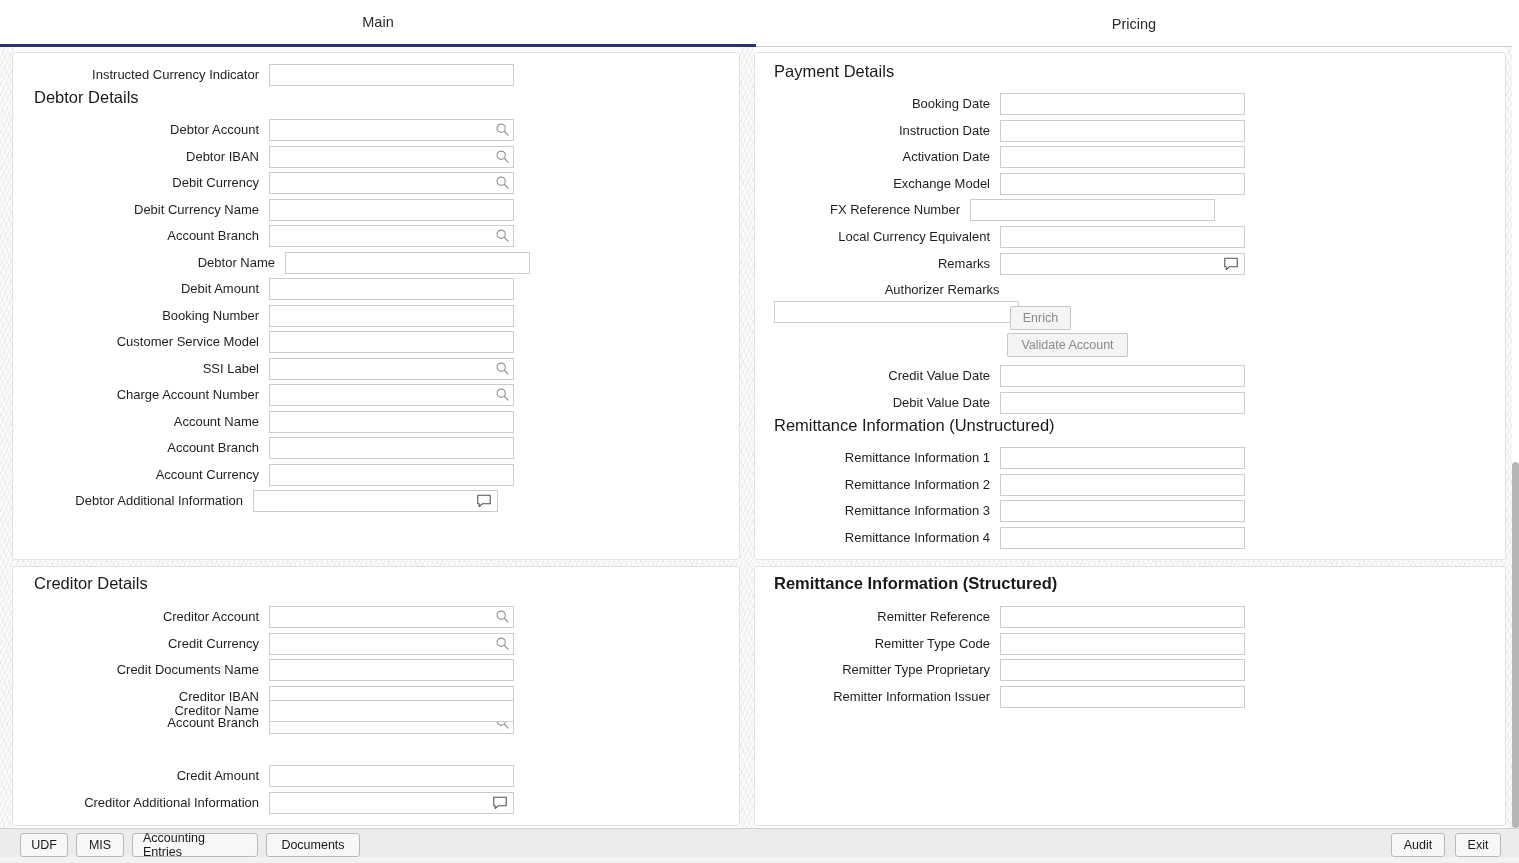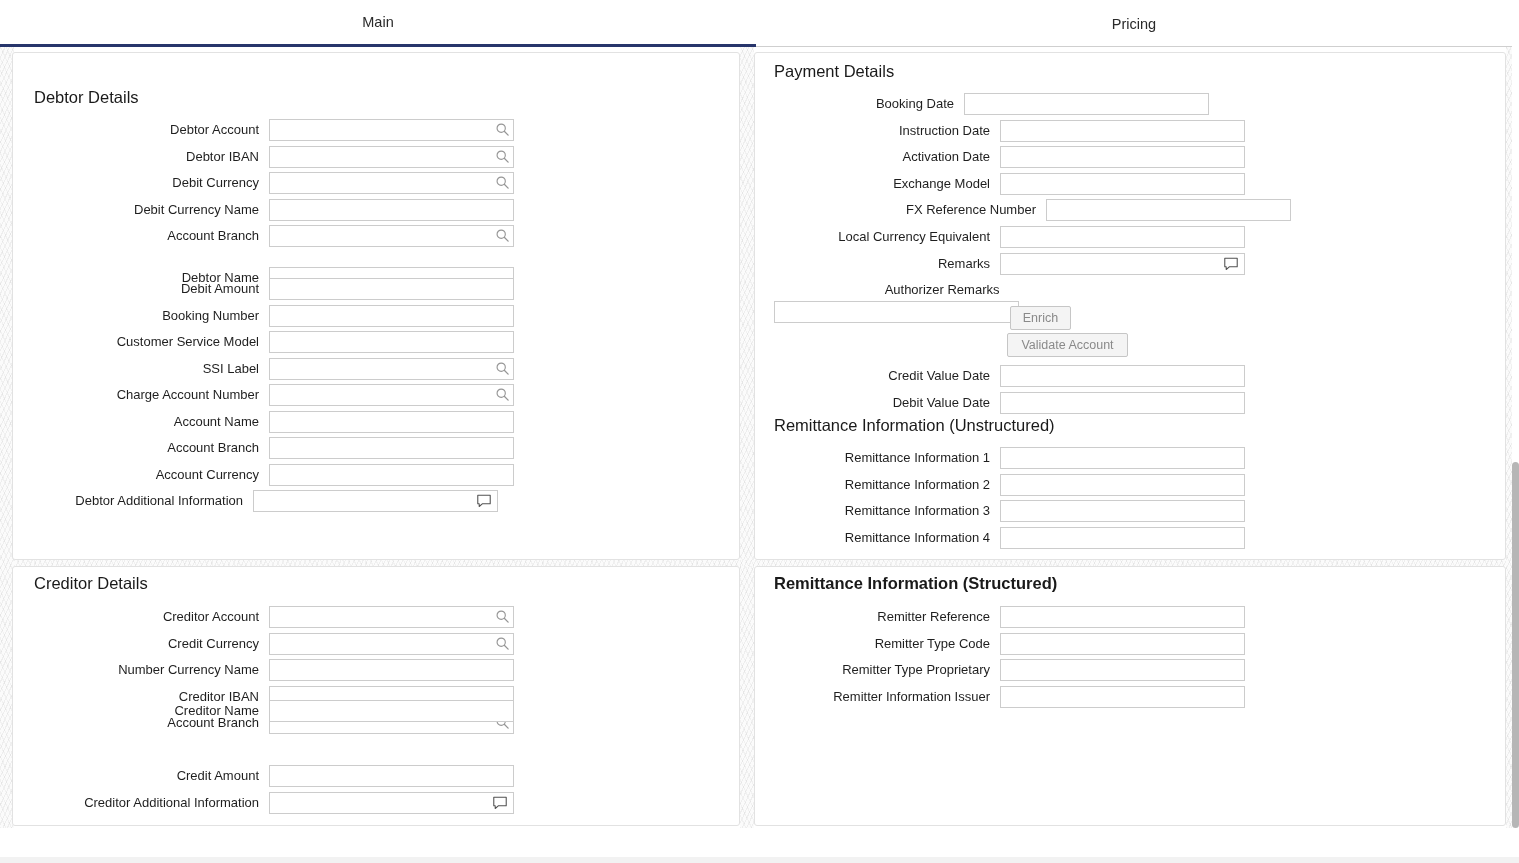--- a/index.html
+++ b/index.html
@@ -227,20 +227,26 @@
   <div class="panel" id="panel-creditor"></div>
   <div class="panel" id="panel-payment"></div>
   <div class="panel" id="panel-remit"></div>
 
   <div class="section-title" style="left:34px; top:88px;">Debtor Details</div>
   <div class="section-title" style="left:34px; top:574px;">Creditor Details</div>
   <div class="section-title" style="left:774px; top:62px;">Payment Details</div>
   <div class="section-title" style="left:774px; top:416px;">Remittance Information (Unstructured)</div>
   <div class="section-title" style="left:774px; top:574px;font-weight:bold;">Remittance Information (Structured)</div>
 
+  <div class="row" style="left:34px; top:64px;">
+    <div class="lbl" style="width:235px;">Instructed Currency Indicator</div>
+    <div class="fieldwrap" style="width:245px;">
+      <input class="fld plain" type="text" value="" style="">
+    </div>
+  </div>
 
   <div id="debtor-rows">
       <div class="row" style="left:34px; top:119px;">
         <div class="lbl" style="width:235px;">Debtor Account</div>
         <div class="fieldwrap" style="width:245px;"><input class="fld" type="text" value="" style=""><span class="lov">
             <svg width="15" height="15" viewBox="0 0 16 16">
               <circle cx="6.6" cy="6.6" r="4.4" fill="none" stroke="#6d6d6d" stroke-width="1.2"></circle>
               <line x1="9.9" y1="9.9" x2="14" y2="14" stroke="#6d6d6d" stroke-width="1.4" stroke-linecap="round"></line>
             </svg>
           </span></div>
@@ -269,21 +275,21 @@
       </div>
       <div class="row" style="left:34px; top:225px;">
         <div class="lbl" style="width:235px;">Account Branch</div>
         <div class="fieldwrap" style="width:245px;"><input class="fld" type="text" value="" style=""><span class="lov">
             <svg width="15" height="15" viewBox="0 0 16 16">
               <circle cx="6.6" cy="6.6" r="4.4" fill="none" stroke="#6d6d6d" stroke-width="1.2"></circle>
               <line x1="9.9" y1="9.9" x2="14" y2="14" stroke="#6d6d6d" stroke-width="1.4" stroke-linecap="round"></line>
             </svg>
           </span></div>
       </div>
-      <div class="row" style="left:34px; top:251.5px;margin-top:15px;">
+      <div class="row" style="left:50px; top:251.5px;">
         <div class="lbl" style="width:235px;">Debtor Name</div>
         <div class="fieldwrap" style="width:245px;"><input class="fld plain" type="text" value="" style=""></div>
       </div>
       <div class="row" style="left:34px; top:278px;">
         <div class="lbl" style="width:235px;">Debit Amount</div>
         <div class="fieldwrap" style="width:245px;"><input class="fld plain" type="text" value="" style=""></div>
       </div>
       <div class="row" style="left:34px; top:304.5px;">
         <div class="lbl" style="width:235px;">Booking Number</div>
         <div class="fieldwrap" style="width:245px;"><input class="fld plain" type="text" value="" style=""></div>
@@ -344,21 +350,21 @@
       <div class="row" style="left:34px; top:632.5px;">
         <div class="lbl" style="width:235px;">Credit Currency</div>
         <div class="fieldwrap" style="width:245px;"><input class="fld" type="text" value="" style=""><span class="lov">
             <svg width="15" height="15" viewBox="0 0 16 16">
               <circle cx="6.6" cy="6.6" r="4.4" fill="none" stroke="#6d6d6d" stroke-width="1.2"></circle>
               <line x1="9.9" y1="9.9" x2="14" y2="14" stroke="#6d6d6d" stroke-width="1.4" stroke-linecap="round"></line>
             </svg>
           </span></div>
       </div>
       <div class="row" style="left:34px; top:659px;">
-        <div class="lbl" style="width:235px;">Number Currency Name</div>
+        <div class="lbl" style="width:235px;">Credit Documents Name</div>
         <div class="fieldwrap" style="width:245px;"><input class="fld plain" type="text" value="" style=""></div>
       </div>
       <div class="row" style="left:34px; top:685.5px;">
         <div class="lbl" style="width:235px;">Creditor IBAN</div>
         <div class="fieldwrap" style="width:245px;"><input class="fld plain" type="text" value="" style=""></div>
       </div>
       <div class="row" style="left:34px; top:712px;">
         <div class="lbl" style="width:235px;">Account Branch</div>
         <div class="fieldwrap" style="width:245px;"><input class="fld" type="text" value="" style=""><span class="lov">
             <svg width="15" height="15" viewBox="0 0 16 16">
@@ -378,37 +384,37 @@
       <div class="row" style="left:34px; top:791.5px;">
         <div class="lbl" style="width:235px;">Creditor Additional Information</div>
         <div class="fieldwrap" style="width:245px;"><input class="fld" type="text" value="" style=""><span class="note">
             <svg width="16" height="16" viewBox="0 0 18 18">
               <path d="M2 2.6h14v9.4H7.4L3.6 15.2v-3.2H2z" fill="#ffffff" stroke="#333333" stroke-width="1.2" stroke-linejoin="round"></path>
             </svg>
           </span></div>
       </div>
     </div>
   <div id="payment-rows">
-      <div class="row" style="left:738px; top:93px;">
+      <div class="row" style="left:774px; top:93px;">
         <div class="lbl" style="width:226px;">Booking Date</div>
         <div class="fieldwrap" style="width:245px;"><input class="fld plain" type="text" value="" style=""></div>
       </div>
       <div class="row" style="left:774px; top:119.6px;">
         <div class="lbl" style="width:226px;">Instruction Date</div>
         <div class="fieldwrap" style="width:245px;"><input class="fld plain" type="text" value="" style=""></div>
       </div>
       <div class="row" style="left:774px; top:146.2px;">
         <div class="lbl" style="width:226px;">Activation Date</div>
         <div class="fieldwrap" style="width:245px;"><input class="fld plain" type="text" value="" style=""></div>
       </div>
       <div class="row" style="left:774px; top:172.8px;">
         <div class="lbl" style="width:226px;">Exchange Model</div>
         <div class="fieldwrap" style="width:245px;"><input class="fld plain" type="text" value="" style=""></div>
       </div>
-      <div class="row" style="left:820px; top:199.4px;align-items:flex-end;">
+      <div class="row" style="left:744px; top:199.4px;align-items:flex-end;">
         <div class="lbl" style="width:226px;">FX Reference Number</div>
         <div class="fieldwrap" style="width:245px;"><input class="fld plain" type="text" value="" style=""></div>
       </div>
       <div class="row" style="left:774px; top:226px;">
         <div class="lbl" style="width:226px;">Local Currency Equivalent</div>
         <div class="fieldwrap" style="width:245px;"><input class="fld plain" type="text" value="" style=""></div>
       </div>
       <div class="row" style="left:774px; top:252.60000000000002px;">
         <div class="lbl" style="width:226px;">Remarks</div>
         <div class="fieldwrap" style="width:245px;"><input class="fld" type="text" value="" style=""><span class="note">
@@ -470,19 +476,39 @@
       <div class="row" style="left:774px; top:659px;">
         <div class="lbl" style="width:226px;">Remitter Type Proprietary</div>
         <div class="fieldwrap" style="width:245px;"><input class="fld plain" type="text" value="" style=""></div>
       </div>
       <div class="row" style="left:774px; top:685.5px;">
         <div class="lbl" style="width:226px;">Remitter Information Issuer</div>
         <div class="fieldwrap" style="width:245px;"><input class="fld plain" type="text" value="" style=""></div>
       </div>
     </div>
 
+  <div class="footer">
+    <div class="fbtn" style="left:20px; width:48px;">
+      <span>UDF</span>
+    </div>
+    <div class="fbtn" style="left:76px; width:48px;">
+      <span>MIS</span>
+    </div>
+    <div class="fbtn" style="left:132px; width:126px;">
+      <span>Accounting Entries</span>
+    </div>
+    <div class="fbtn" style="left:266px; width:94px;">
+      <span>Documents</span>
+    </div>
+    <div class="fbtn" style="left:1391px; width:54px;">
+      <span>Audit</span>
+    </div>
+    <div class="fbtn" style="left:1455px; width:46px;">
+      <span>Exit</span>
+    </div>
+  </div>
 
   <div class="vscroll">
     <div class="vthumb"></div>
   </div>
   <div class="hscroll"></div>
 
 </div>
 
 </body></html>

